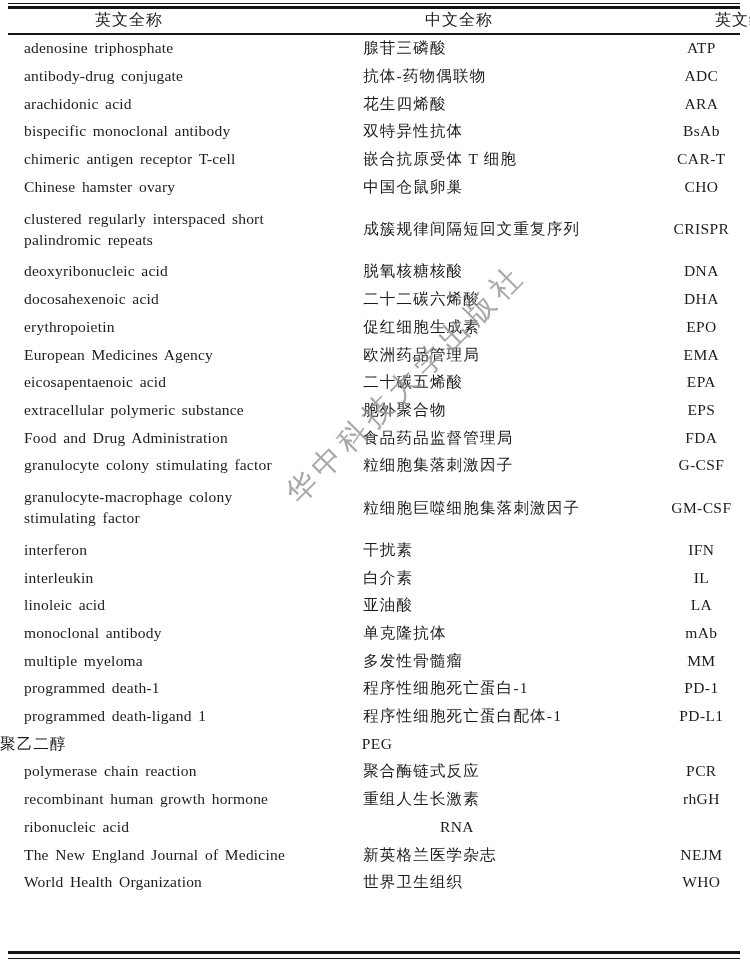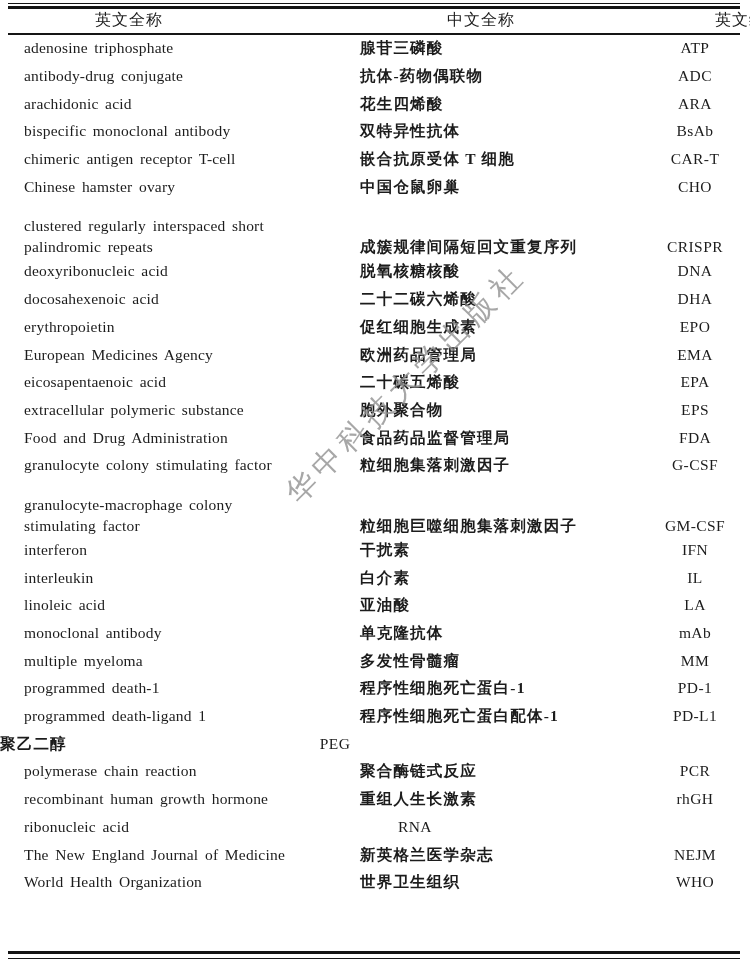--- a/index.html
+++ b/index.html
@@ -18,34 +18,34 @@
   .rule.top-thin{top:3px;height:1px;}
   .rule.top-thick{top:6px;height:2.5px;}
   .rule.header-sep{top:33px;height:1.6px;}
   .rule.bottom-thick{top:951px;height:2.5px;}
   .rule.bottom-thin{top:958px;height:1px;}
 
   
   .thead{position:absolute;top:10px;left:0;width:750px;height:16px;font-size:16px;margin-left:37px;}
   .th{position:absolute;white-space:nowrap;letter-spacing:1px;}
   .th.en{left:58px;}
-  .th.zh{left:410px;}
+  .th.zh{left:388px;}
   .th.abbr{left:657px;width:110px;text-align:center;}
 
   
   .tbody{position:absolute;top:34px;left:0;width:750px;}
-  .row{display:flex;align-items:center;height:27.7px;}
-  .row.double{height:57px;align-items:flex-end;}
+  .row{display:flex;align-items:center;height:27.7px;gap:42px;}
+  .row.double{height:57px;}
   .cell{font-size:15.5px;line-height:21px;}
   .cell.en{
     width:336px;padding-left:24px;
     word-spacing:2.5px;letter-spacing:0.2px;
     white-space:pre-line;
   }
-  .cell.zh{width:280px;letter-spacing:1.2px;white-space:nowrap;font-weight:bold;}
+  .cell.zh{width:280px;letter-spacing:1.2px;white-space:nowrap;}
   .cell.abbr{width:110px;text-align:center;letter-spacing:0.4px;}
 
   
   .watermark{
     position:absolute;
     left:406px;top:384px;
     transform:translate(-50%,-50%) rotate(-45deg);
     transform-origin:center center;
     font-size:30px;
     letter-spacing:6px;

